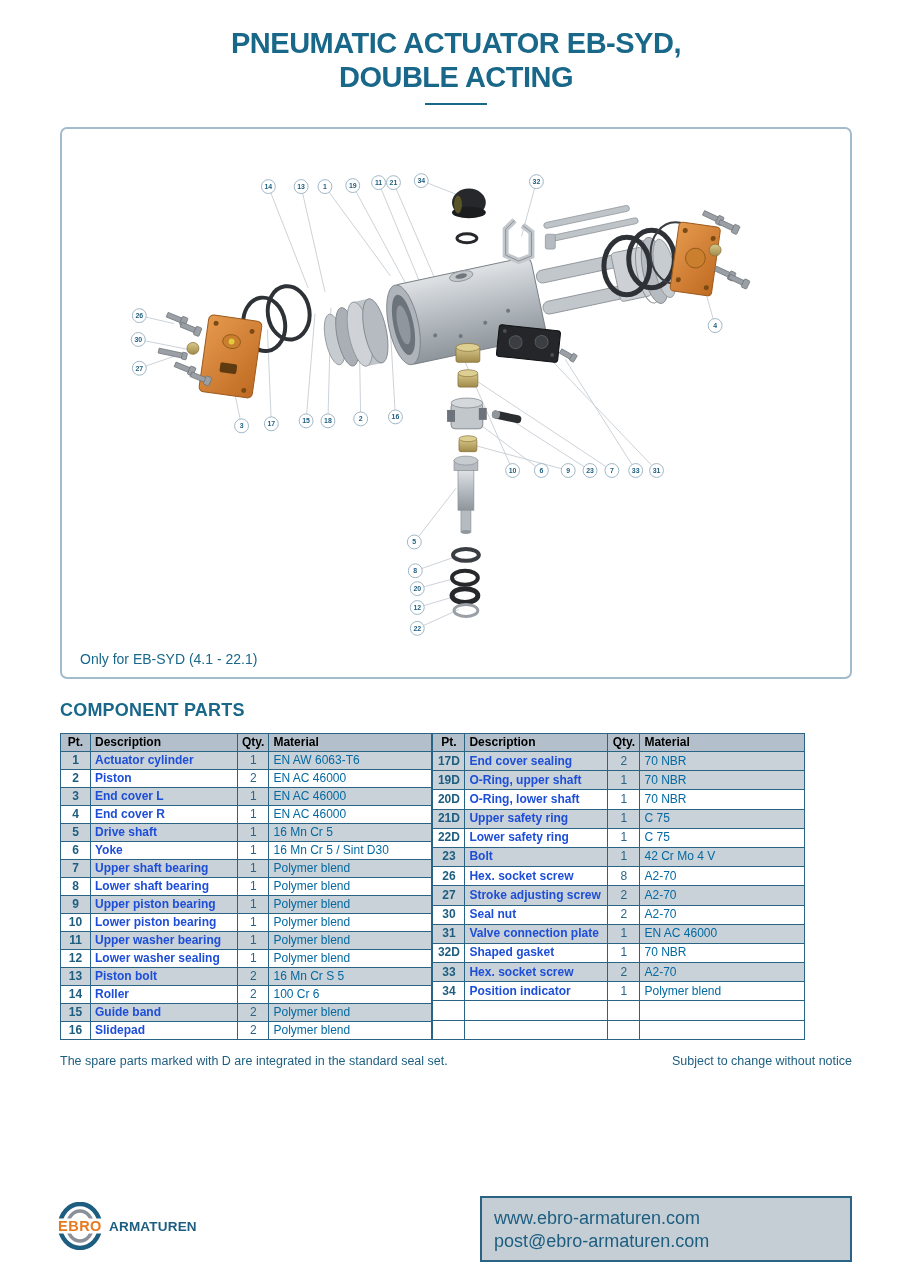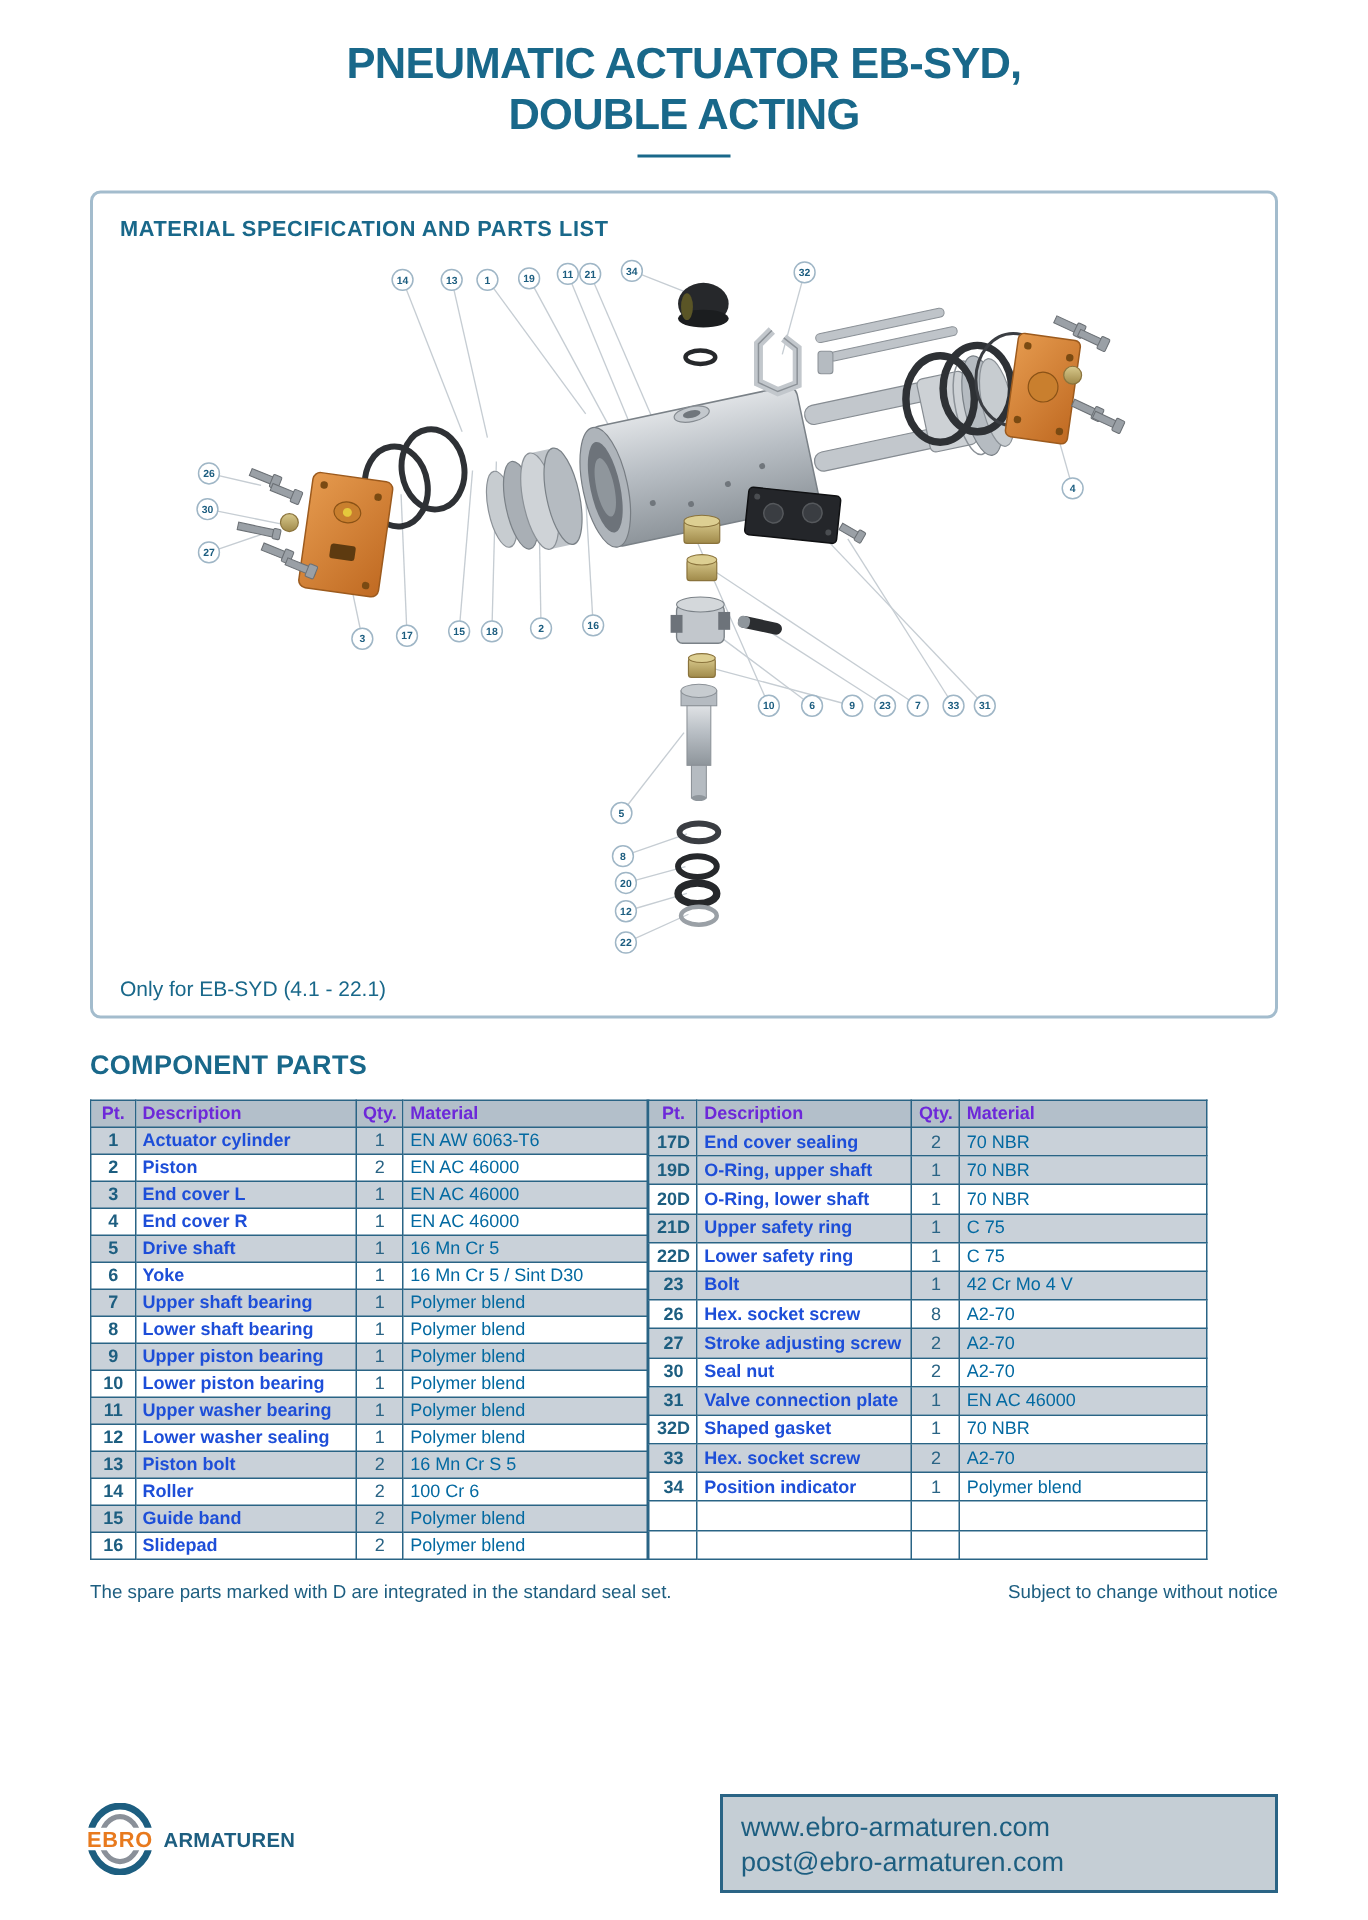--- a/index.html
+++ b/index.html
@@ -22,21 +22,21 @@
   .leader{stroke:#c6cdd3;stroke-width:0.9;}
   .balloon{fill:#ffffff;stroke:#9fb6c6;stroke-width:1;}
 
   
   .section-heading{position:absolute;left:60px;top:700px;font-size:18px;font-weight:bold;
                    color:#19688a;letter-spacing:.2px;}
   .tables{position:absolute;left:60px;top:733px;width:792px;display:flex;}
   table{border-collapse:collapse;table-layout:fixed;font-size:12px;}
   td,th{border:1px solid #2a6485;height:17px;padding:0 4px;line-height:1.1;
         overflow:hidden;white-space:nowrap;box-sizing:content-box;}
-  th{background:#b3bfca;color:#6d28d9;text-align:left;font-weight:bold;}
+  th{background:#b3bfca;color:#000000;text-align:left;font-weight:bold;}
   th.pt,th.qty{text-align:center;}
   tr.shaded td{background:#c9d1d9;}
   td.pt{text-align:center;font-weight:bold;color:#1d5e80;padding:0 1px;}
   td.desc{font-weight:bold;color:#1d4ed8;}
   td.qty{text-align:center;color:#2a6485;}
   td.mat{color:#0369a1;}
 
   .footnotes{position:absolute;left:60px;top:1054px;width:792px;font-size:12.5px;color:#1d5e80;}
   .footnote-left{float:left;}
   .footnote-right{float:right;}
@@ -54,21 +54,20 @@
 
 <div id="page">
 
   <div class="title">
     <div>PNEUMATIC ACTUATOR EB-SYD,</div>
     <div>DOUBLE ACTING</div>
   </div>
   <div class="title-rule"></div>
 
   <div class="diagram-box">
-    <div class="diagram-heading">MATERIAL SPECIFICATION AND PARTS LIST</div>
 
     <svg width="788" height="548" viewBox="0 0 792 552">
       <defs>
         <linearGradient id="met" x1="0" y1="0" x2="0" y2="1">
           <stop offset="0" stop-color="#dfe2e5"></stop>
             <stop offset=".45" stop-color="#b8bec4"></stop>
             <stop offset="1" stop-color="#8e959b"></stop>
         </linearGradient>
         <linearGradient id="org" x1="0" y1="0" x2="1" y2="1">
           <stop offset="0" stop-color="#e59a4e"></stop>

